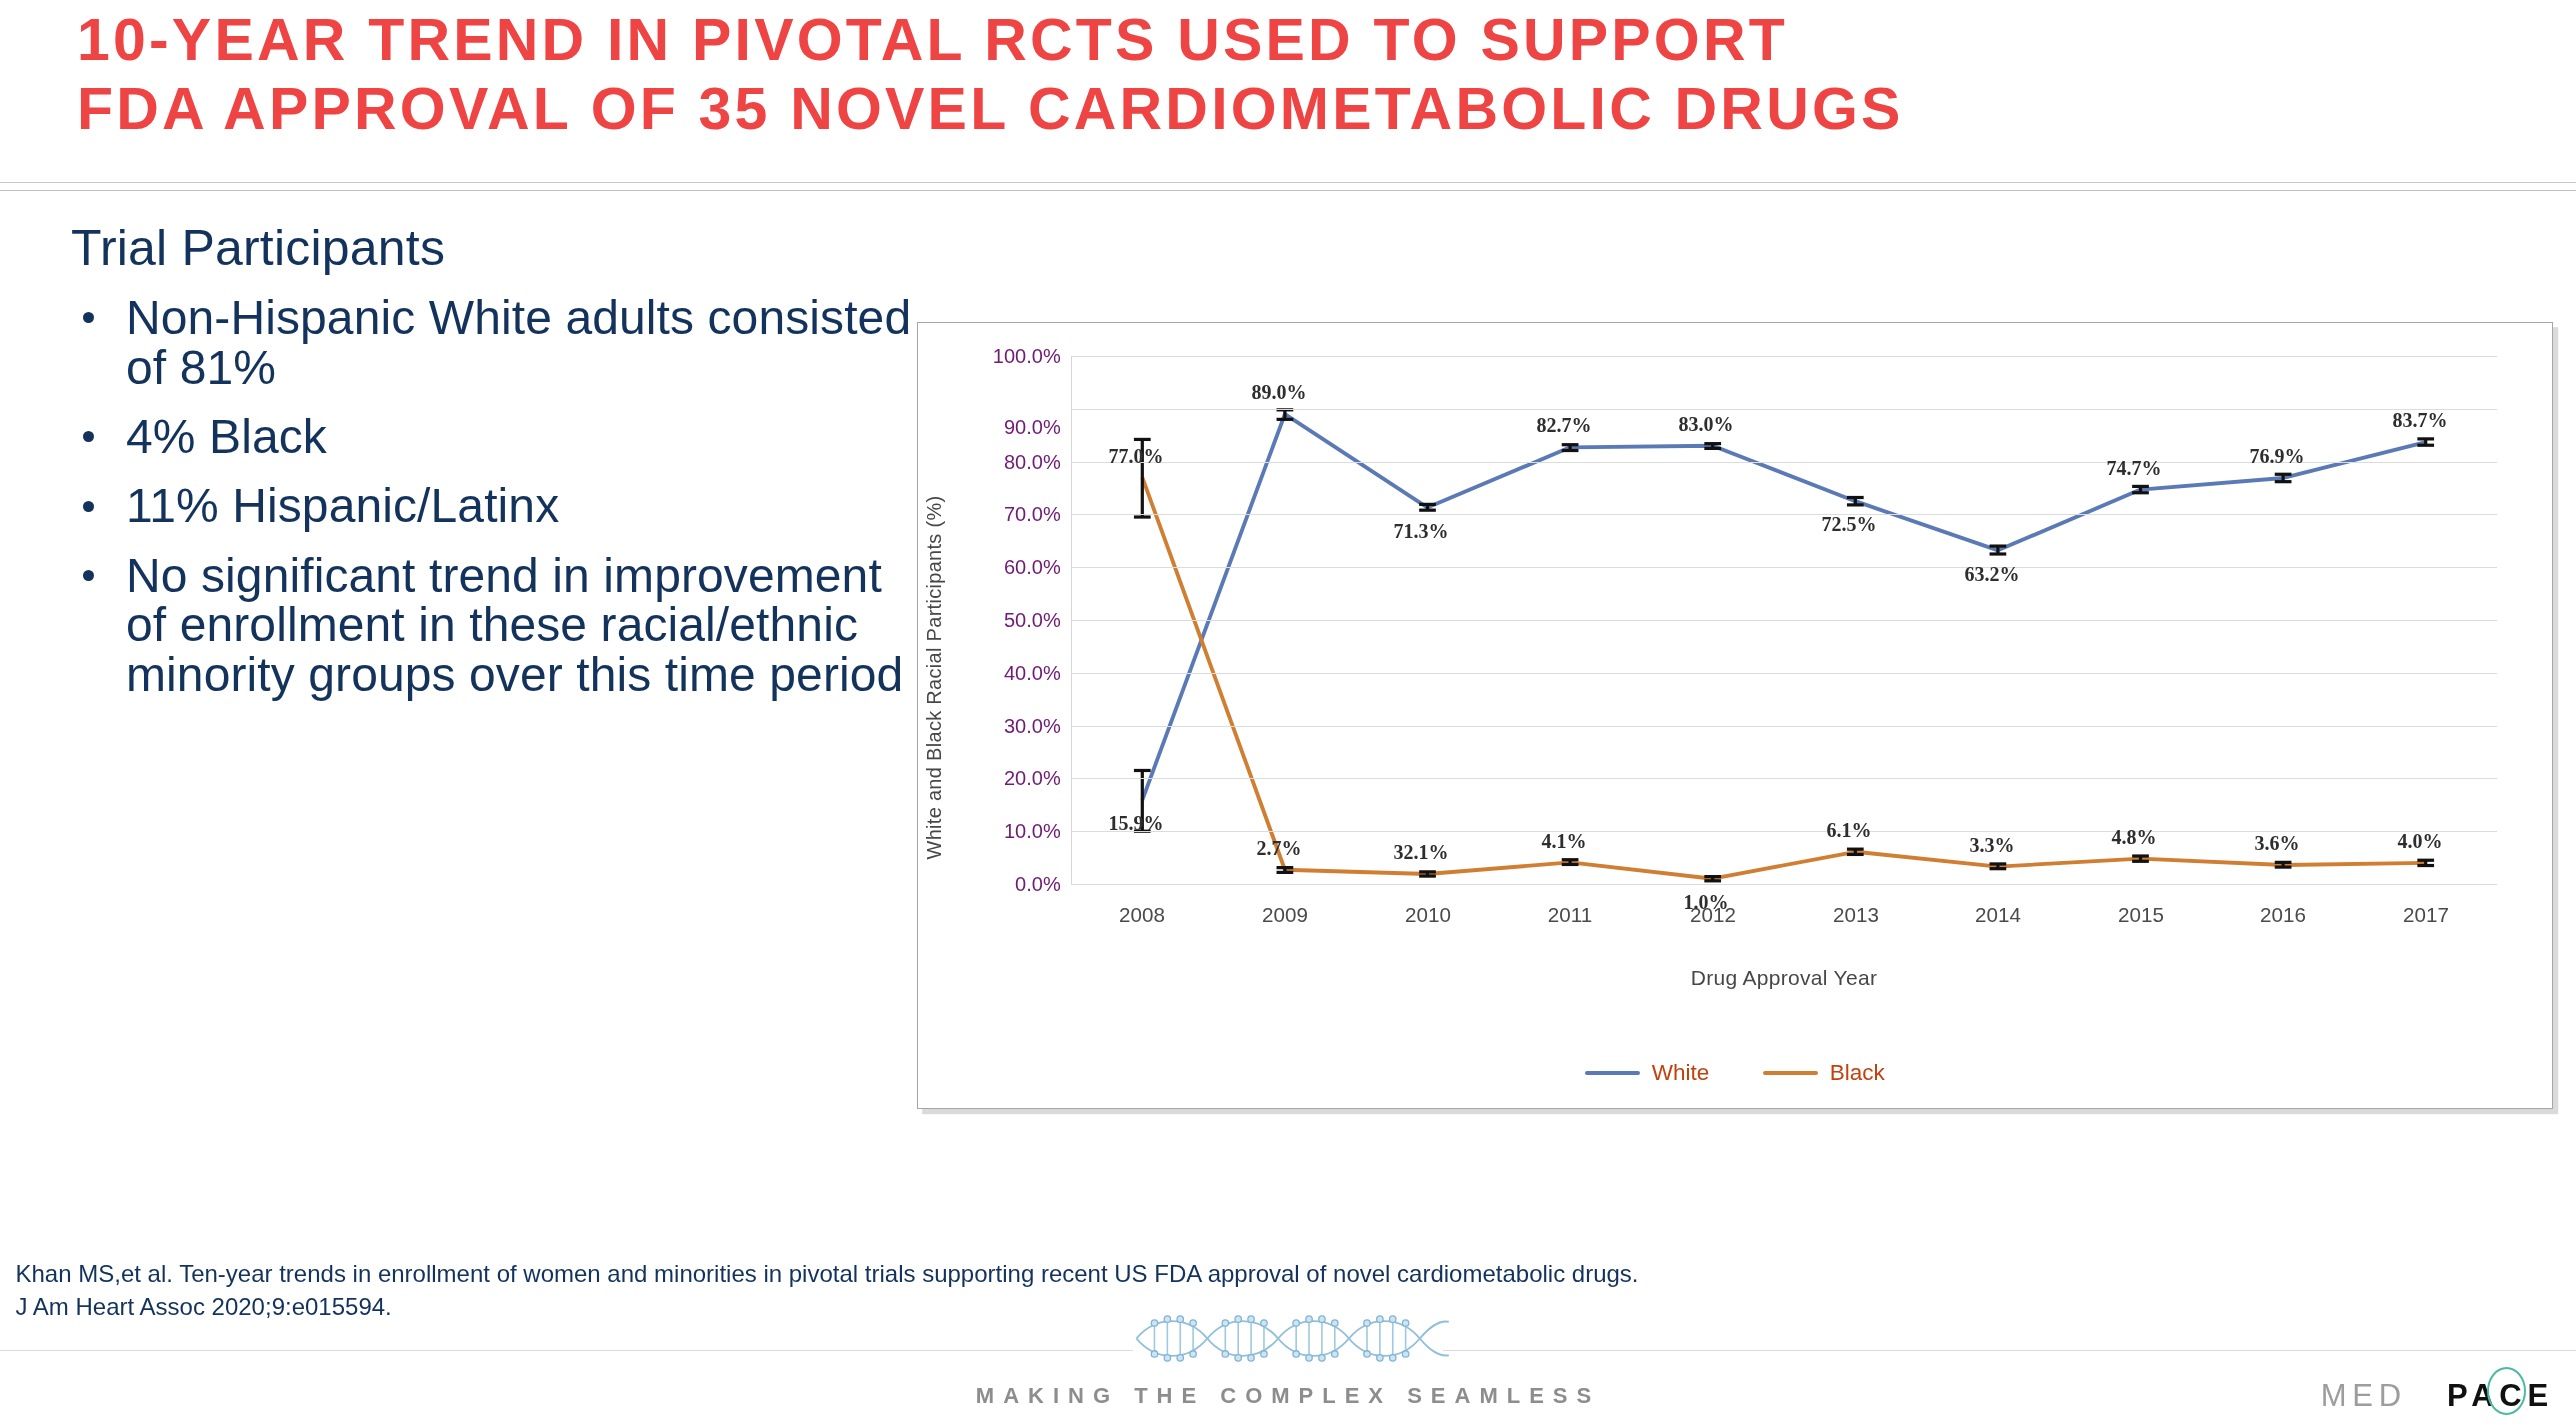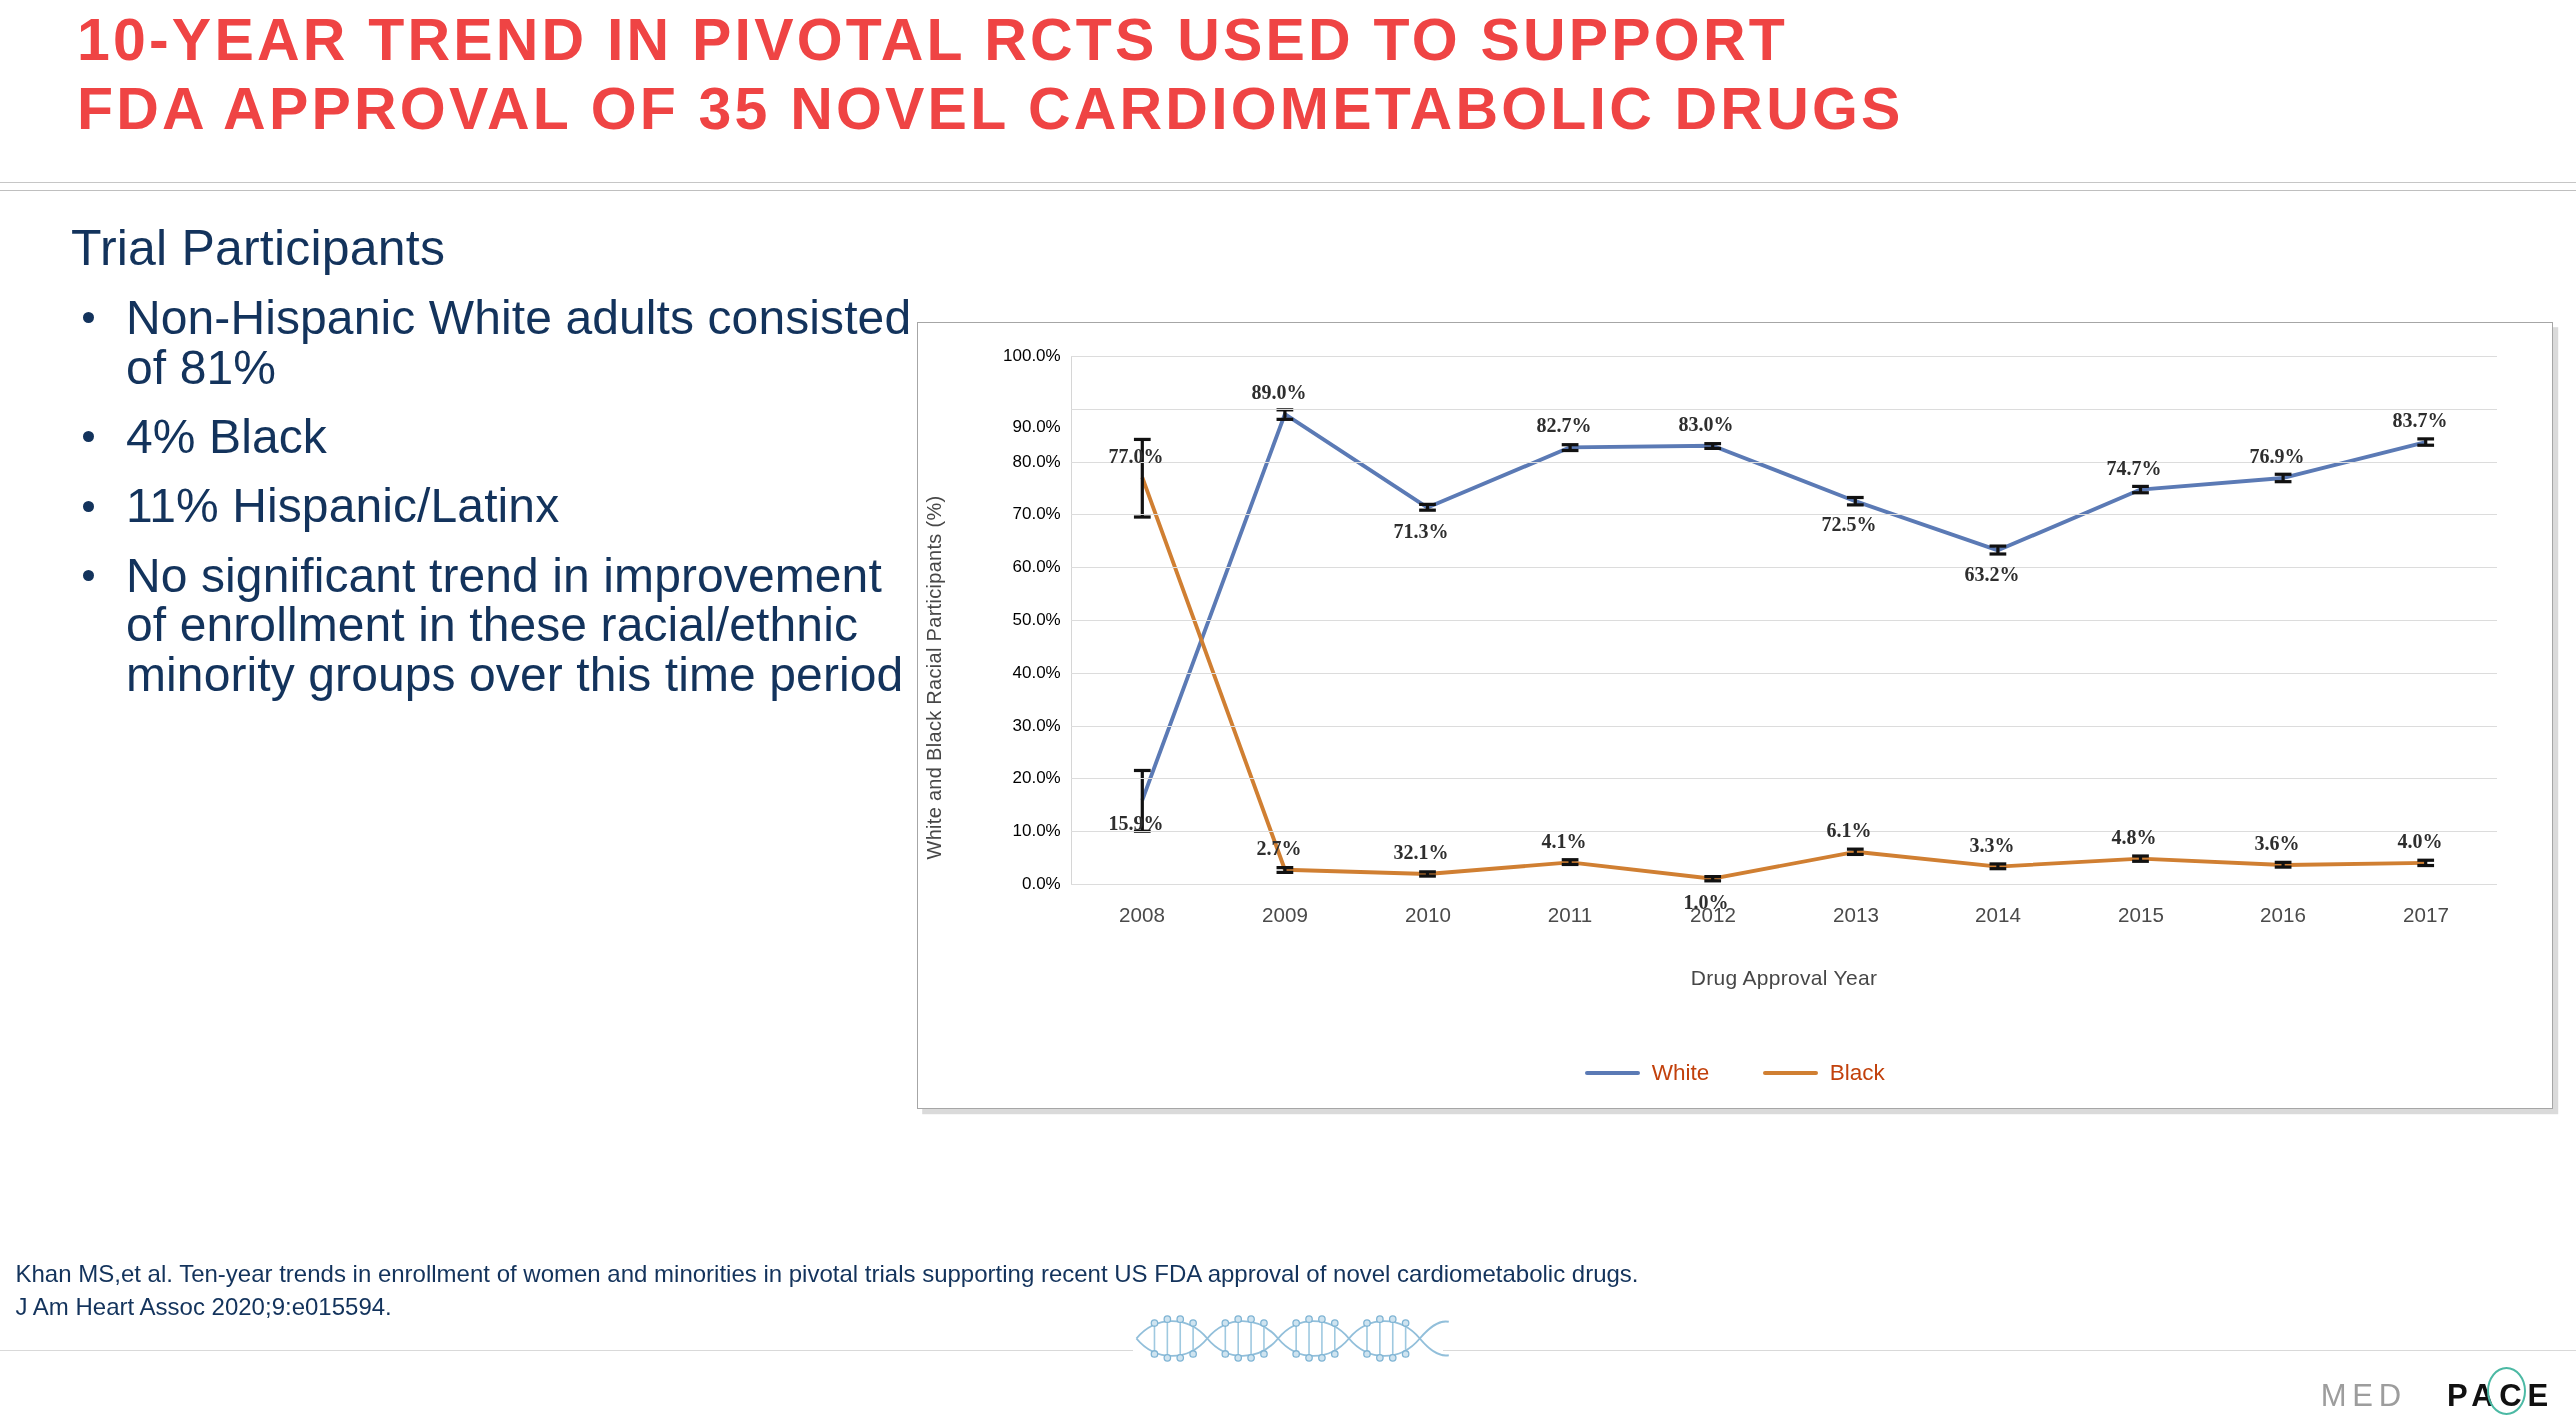--- a/index.html
+++ b/index.html
@@ -75,21 +75,21 @@
     top:33px;
     width:1426px;
     height:528px;
   }
   .gridline{position:absolute;left:0;width:100%;height:1.3px;background:#dcdcdc;}
   .axis-line-left{position:absolute;left:0;top:0;width:1.3px;height:100%;background:#d6d6d6;}
 
   .ytick{
     position:absolute;right:calc(100% + 10.3px);
     transform:translateY(-50%);
-    font-size:17px;color:#000000;white-space:nowrap;
+    font-size:20px;color:#701a75;white-space:nowrap;
   }
   .xtick{
     position:absolute;top:calc(100% + 19.3px);
     transform:translateX(-50%);
     font-size:20.6px;color:#4a4a4a;white-space:nowrap;
   }
   .x-axis-title{
     position:absolute;top:calc(100% + 82px);left:50%;
     transform:translateX(-50%);
     font-size:21px;color:#474747;white-space:nowrap;letter-spacing:0.3px;
@@ -396,20 +396,21 @@
         <circle cx="388" cy="68" r="5"></circle>
         <circle cx="408" cy="68" r="5"></circle>
         <circle cx="428" cy="62" r="5"></circle>
       <circle cx="368" cy="14" r="5"></circle>
         <circle cx="388" cy="8" r="5"></circle>
         <circle cx="408" cy="8" r="5"></circle>
         <circle cx="428" cy="14" r="5"></circle>
     </g>
   </svg>
 
+  <div class="tagline">MAKING THE COMPLEX SEAMLESS</div>
 
   <div class="logo">
     <span class="med">MED</span>
     <span class="pace">
       <span>PACE</span>
       <span class="ring"></span>
     </span>
   </div>
 
 </div>

